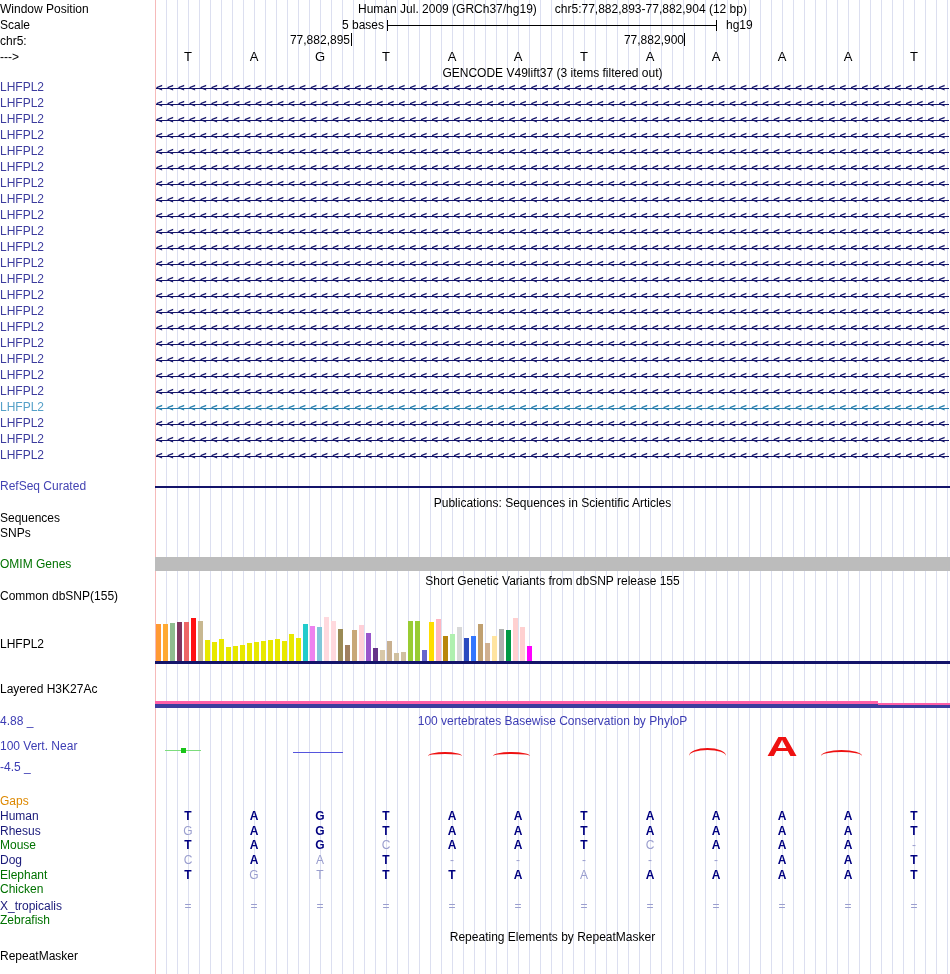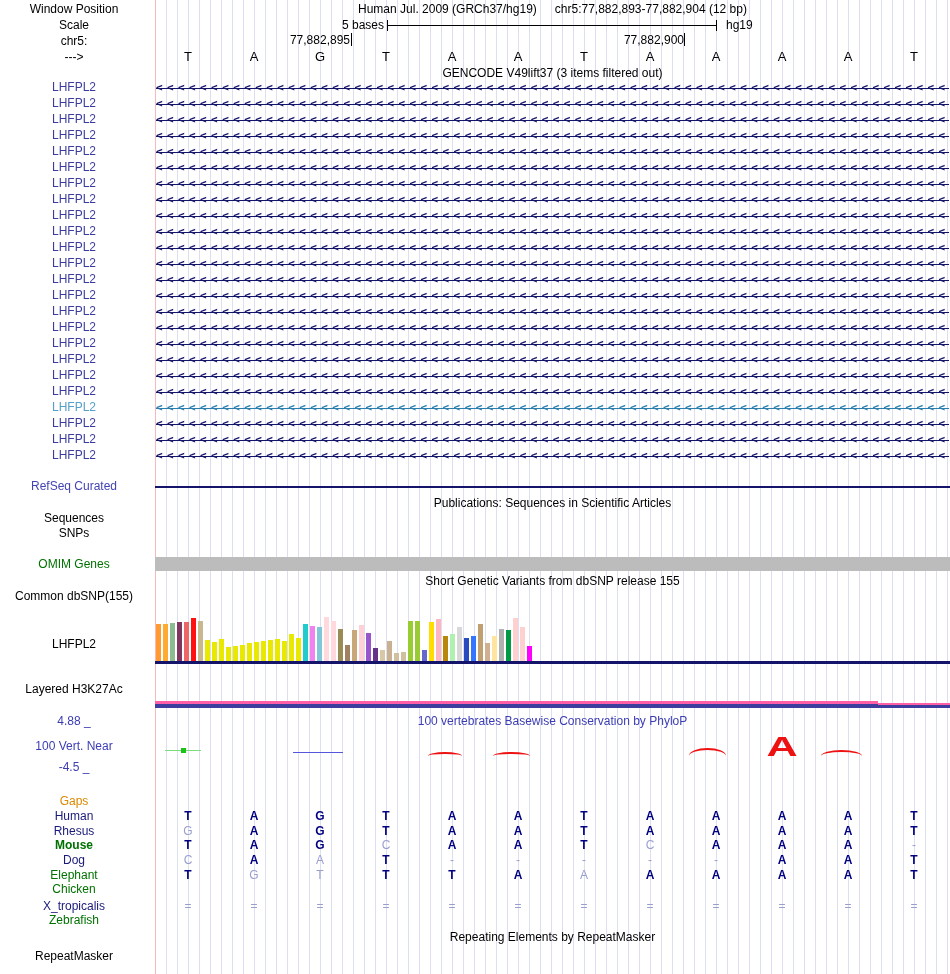--- a/index.html
+++ b/index.html
@@ -2,21 +2,21 @@
 <html style="--track-navy: #14146a; --gene-label-blue: #3c3c9e; --teal-arrow: #2b7fae; --teal-label: #55a0c8; --refseq-label-blue: #4343b3; --dark-green: #007200; --title-blue: #3c3cb4; --gaps-orange: #dd8800; --species-navy: #1a1a7a; --align-dark: #000080; --align-dim: #9a9ece; --stripe-blue: #dcdff0; --margin-line-salmon: #f6baba; --omim-gray: #bcbcbc; --h3k27ac-pink: #ff5fa8; --h3k27ac-indigo: #3d3d9e; --phylop-red: #ee1111; --phylop-green: #18c418; --phylop-blue: #5555dd;"><head>
 <meta charset="utf-8">
 <style>
   *{margin:0;padding:0;box-sizing:border-box}
   html,body{background:#fff}
   .canvas{position:relative;width:950px;height:974px;background:#fff;overflow:hidden;
           font-family:"Liberation Sans",sans-serif;color:#000}
   .stripes{position:absolute;left:166px;top:0;width:784px;height:974px;
            background:repeating-linear-gradient(to right,var(--stripe-blue,#dcdff0) 0 1px,transparent 1px 11px)}
   .salmon{position:absolute;left:155px;top:0;width:1px;height:974px;background:var(--margin-line-salmon,#f6baba)}
-  .row-label{position:absolute;left:0;width:151px;padding-right:3px;text-align:center;
+  .row-label{position:absolute;left:0;width:151px;padding-right:3px;text-align:left;
              font-size:12px;line-height:15px;color:#000;white-space:nowrap}
   .ctitle{position:absolute;left:155px;width:795px;text-align:center;font-size:12px;line-height:14px;
           color:#000;white-space:nowrap}
   .titlebar{position:absolute;left:155px;width:795px;display:flex;justify-content:center;gap:18px;
             font-size:12px;line-height:15px}
   .blue{color:var(--title-blue,#3c3cb4)}
   .green{color:var(--dark-green,#007200)}
   .orange{color:var(--gaps-orange,#dd8800)}
   .navy-lab{color:var(--species-navy,#1a1a7a)}
   .green-lab{color:var(--dark-green,#007200)}
@@ -256,21 +256,21 @@
       <span class="aln" style="left: 287px; top: 824px;">G</span>
       <span class="aln" style="left: 353px; top: 824px;">T</span>
       <span class="aln" style="left: 419px; top: 824px;">A</span>
       <span class="aln" style="left: 485px; top: 824px;">A</span>
       <span class="aln" style="left: 551px; top: 824px;">T</span>
       <span class="aln" style="left: 617px; top: 824px;">A</span>
       <span class="aln" style="left: 683px; top: 824px;">A</span>
       <span class="aln" style="left: 749px; top: 824px;">A</span>
       <span class="aln" style="left: 815px; top: 824px;">A</span>
       <span class="aln" style="left: 881px; top: 824px;">T</span>
-      <div class="row-label green-lab" style="top: 838px; font-weight: bold;">Mouse</div>
+      <div class="row-label green-lab" style="top: 838px;">Mouse</div>
       <span class="aln" style="left: 155px; top: 838px;">T</span>
       <span class="aln" style="left: 221px; top: 838px;">A</span>
       <span class="aln" style="left: 287px; top: 838px;">G</span>
       <span class="aln dim" style="left: 353px; top: 838px;">C</span>
       <span class="aln" style="left: 419px; top: 838px;">A</span>
       <span class="aln" style="left: 485px; top: 838px;">A</span>
       <span class="aln" style="left: 551px; top: 838px;">T</span>
       <span class="aln dim" style="left: 617px; top: 838px;">C</span>
       <span class="aln" style="left: 683px; top: 838px;">A</span>
       <span class="aln" style="left: 749px; top: 838px;">A</span>

